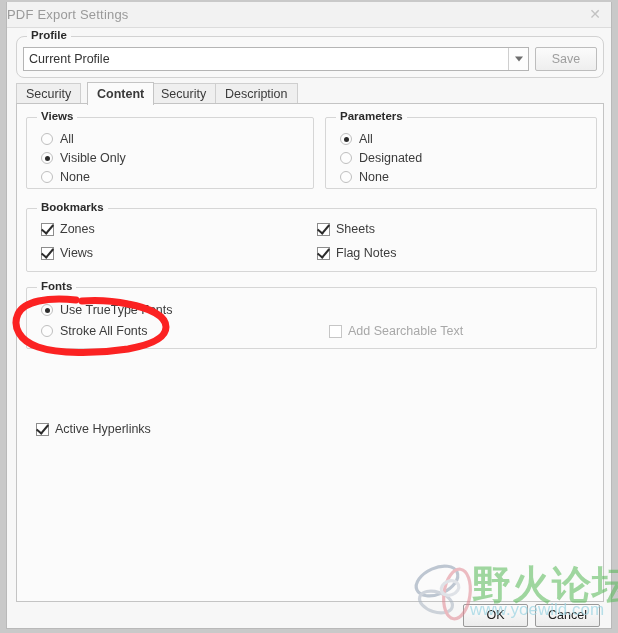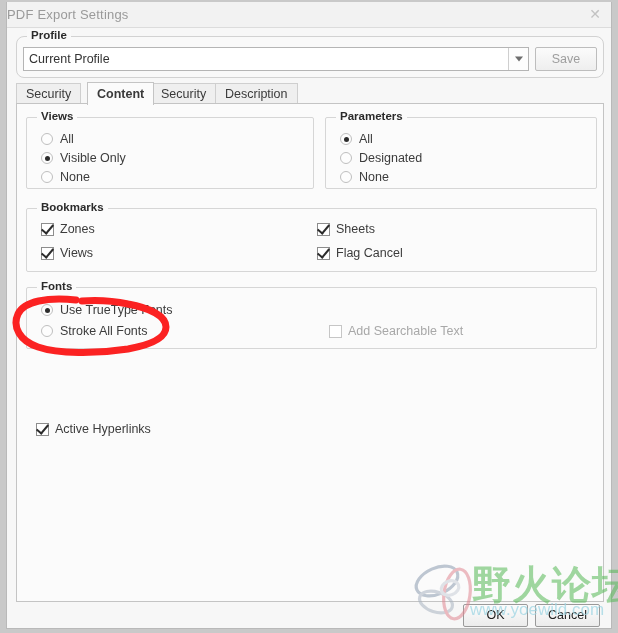--- a/index.html
+++ b/index.html
@@ -377,21 +377,21 @@
         <div class="opt" style="left:14px; top:37px;">
           <span class="checkbox checked"></span>
           <span class="opt-label">Views</span>
         </div>
         <div class="opt" style="left:290px; top:13px;">
           <span class="checkbox checked"></span>
           <span class="opt-label">Sheets</span>
         </div>
         <div class="opt" style="left:290px; top:37px;">
           <span class="checkbox checked"></span>
-          <span class="opt-label">Flag Cancel</span>
+          <span class="opt-label">Flag Notes</span>
         </div>
       </div>
 
       <div class="gbox" style="left:9px; top:183px; width:571px; height:62px;">
         <div class="group-legend">Fonts</div>
         <div class="opt" style="left:14px; top:15px;">
           <span class="radio checked"></span>
           <span class="opt-label">Use TrueType Fonts</span>
         </div>
         <div class="opt" style="left:14px; top:36px;">

